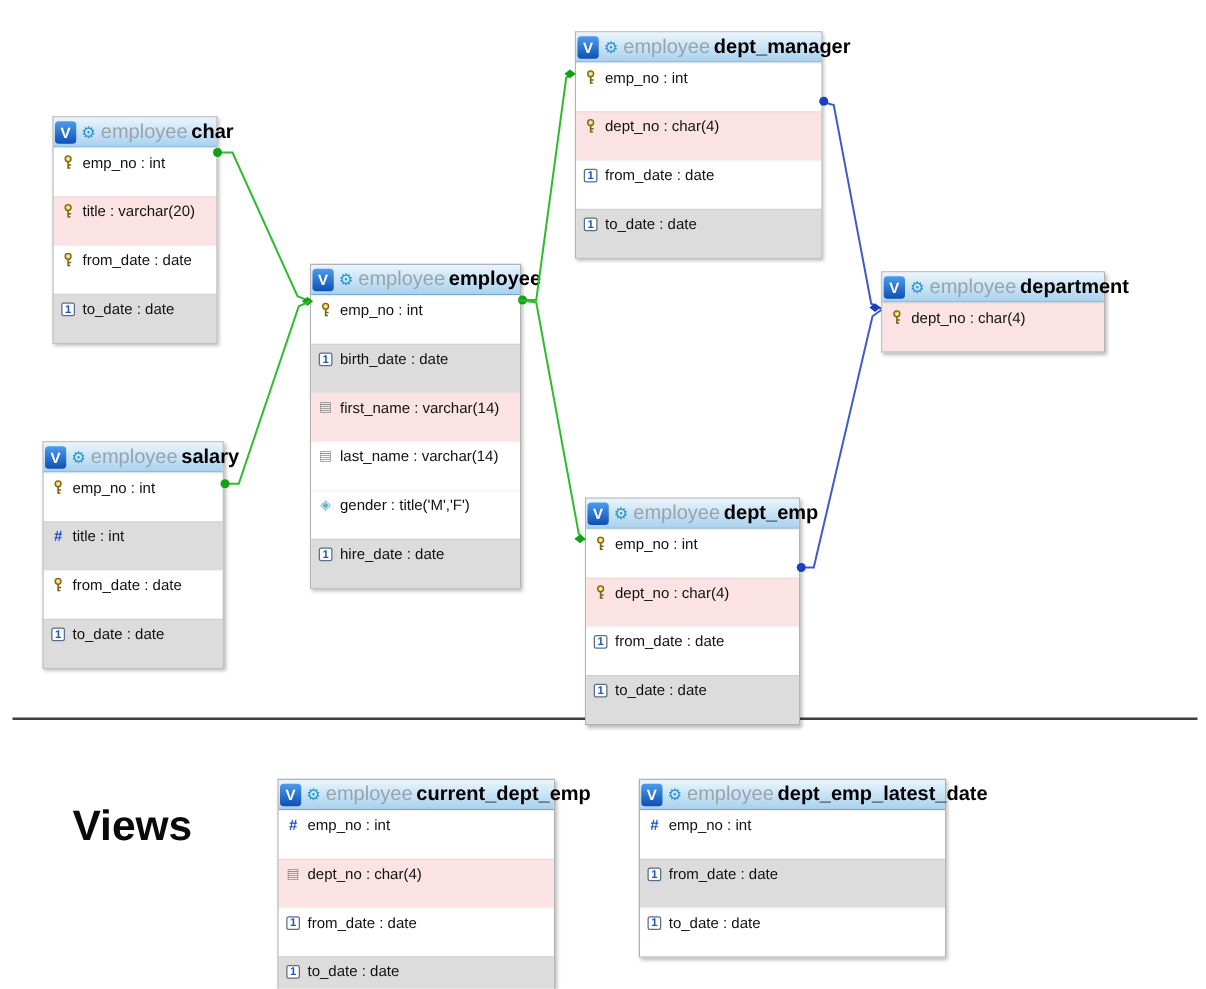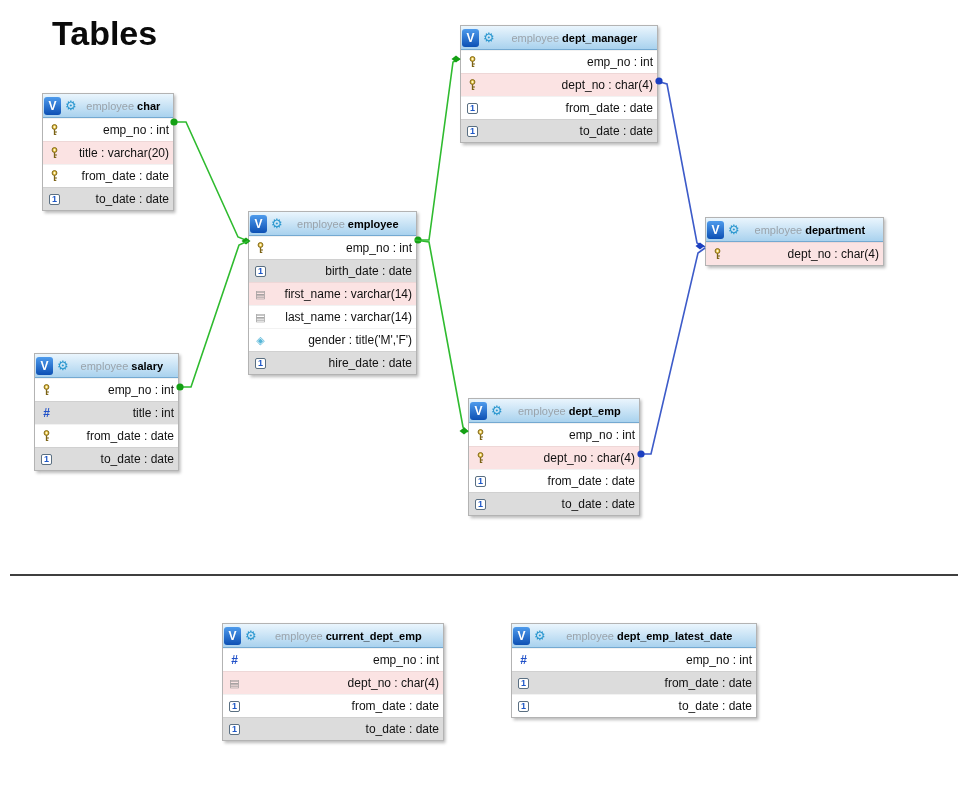--- a/index.html
+++ b/index.html
@@ -31,28 +31,28 @@
     border-bottom:1px solid #74a9d1;
     padding:1px 3px 1px 1px;
   }
   .v-badge {
     width:17px; height:18px; flex:none; border-radius:3px;
     background:linear-gradient(#4e9bec,#0d50b4);
     color:#fff; font-weight:bold; font-size:12px;
     display:flex; align-items:center; justify-content:center;
   }
   .gear { color:#2a97cf; font-size:13px; margin-left:4px; line-height:1; flex:none; }
-  .hdr-text { flex:1; text-align:center; font-size:11px; white-space:nowrap; padding:0 4px; }
+  .hdr-text { flex:1; text-align:center; font-size:16px; white-space:nowrap; padding:0 4px; }
   .schema { color:#9aa3ab; }
   .tname  { color:#000; font-weight:bold; margin-left:3px; }
 
   .row {
     height:22px; display:flex; align-items:center; gap:5px;
-    padding:0 4px 0 5px; font-size:12px; color:#111;
-    border-top:1px solid rgba(0,0,0,0.05); white-space:nowrap;justify-content:space-between;
+    padding:0 4px 16px 5px; font-size:12px; color:#111;
+    border-top:1px solid rgba(0,0,0,0.05); white-space:nowrap;
   }
   .bg-white { background:#ffffff; }
   .bg-gray  { background:#dcdcdc; }
   .bg-pink  { background:#fbe3e3; }
 
   .icon { width:13px; flex:none; display:inline-flex; justify-content:center; align-items:center; }
   .icon-date {
     width:11px; height:11px; box-sizing:border-box; border:1px solid #5a6f82; border-radius:2px;
     background:#fff; color:#1d57c8; font-size:9px; font-weight:bold;
     display:flex; align-items:center; justify-content:center;
@@ -60,21 +60,21 @@
   .icon-text    { color:#8f8f8f; font-size:11px; line-height:1; }
   .icon-diamond { color:#56b6d8; font-size:11px; line-height:1; }
   .icon-hash    { color:#2050c8; font-weight:bold; font-size:12px; line-height:1; }
 
   #connections { position:absolute; inset:0; z-index:3; pointer-events:none; overflow:visible; }
 </style>
 </head>
 <body>
 
 <div class="canvas">
-  <div class="section-title" id="title-tables">Tables</div>
+  <div class="section-title" id="title-views">Views</div>
   <div class="divider"></div>
   <div id="nodes">
       <div class="node" style="left: 42px; top: 93px; width: 130px;">
     <div class="node-header">
       <span class="v-badge">V</span>
       <span class="gear">⚙</span>
       <span class="hdr-text"><span class="schema">employee</span><span class="tname">char</span></span>
     </div>
     <div class="rows">
           <div class="row bg-white">

